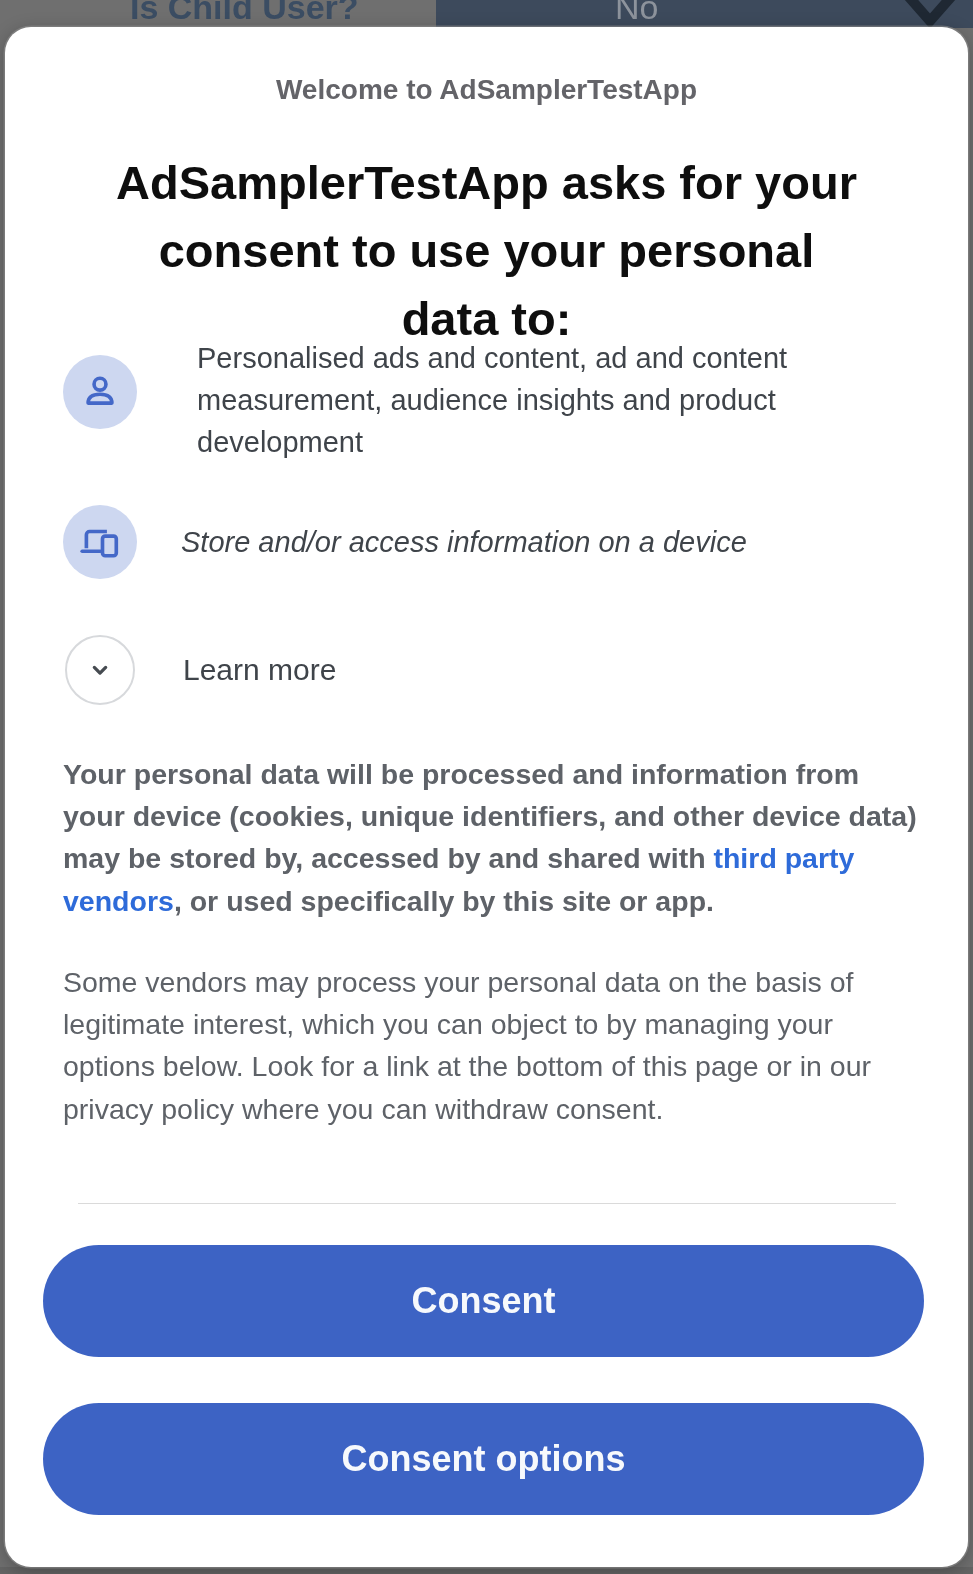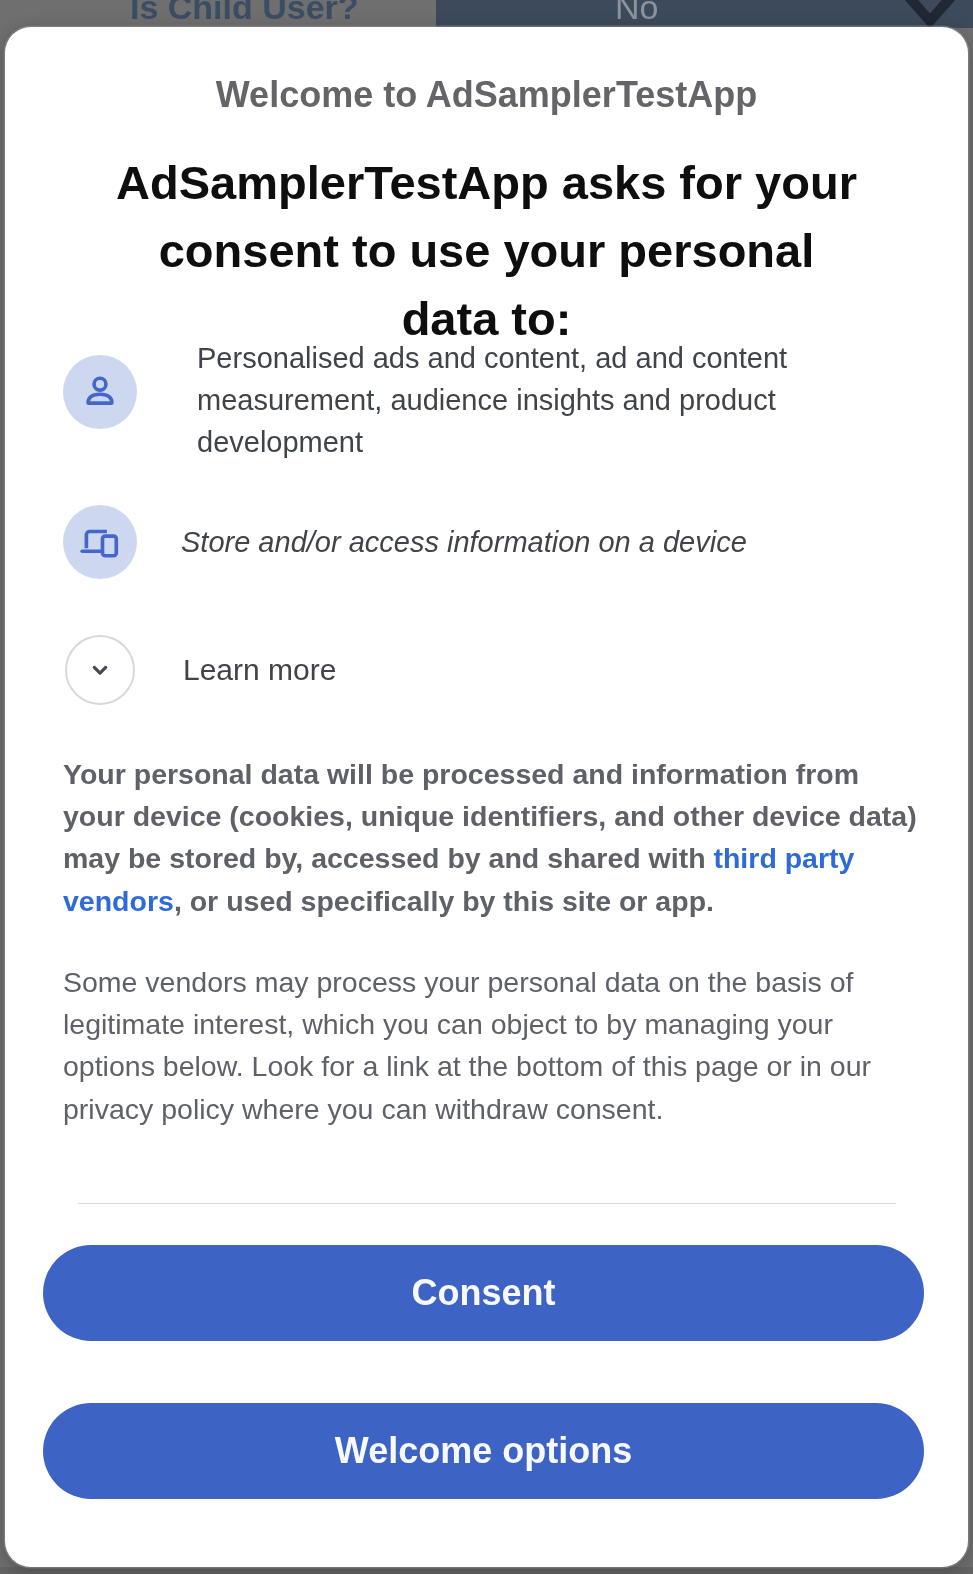--- a/index.html
+++ b/index.html
@@ -20,21 +20,21 @@
   .bg-bottom{position:absolute;bottom:0;left:0;width:100%;height:7px;background:var(--bottom-bar-grey,#646464);}
 
   
   .modal{
     position:absolute;left:5px;right:5px;top:27px;bottom:7px;
     background:#ffffff;border-radius:26px;
     box-shadow:0 0 0 1.5px rgba(140,140,140,.6),0 4px 18px rgba(0,0,0,.28);
   }
   .title{
     position:absolute;top:47px;left:0;right:0;text-align:center;
-    font-size:36px;font-weight:700;color:var(--title-grey,#646469);
+    font-size:28px;font-weight:700;color:var(--title-grey,#646469);
   }
   .heading{
     position:absolute;top:122px;left:0;right:0;
     margin:0 auto;width:760px;text-align:center;
     font-size:47px;line-height:1.45;font-weight:700;color:var(--heading-black,#0e0e0e);
   }
   .purpose-row{position:absolute;left:58px;right:58px;display:flex;}
   .purpose-row.row1{top:310px;align-items:flex-start;gap:16px;}
   .purpose-row.row1 .icon-circle{margin-top:18px;}
   .purpose-row.row2{top:478px;align-items:center;min-height:74px;font-style:italic;}
@@ -56,21 +56,21 @@
   .learn-label{margin-left:48px;font-size:30px;color:var(--item-text-grey,#3f444a);}
   .para{
     position:absolute;left:58px;width:856px;margin:0;
     font-size:28.5px;line-height:1.48;color:var(--body-grey,#5e6268);
   }
   .para1{top:726px;font-weight:bold;}
   .para2{top:934px;}
   .vendors-link{color:var(--link-blue,#2e6bd9);text-decoration:none;cursor:pointer;}
   .divider{position:absolute;top:1176px;left:73px;right:72px;height:0;border-top:1.5px solid #dadada;}
   .pill-btn{
-    position:absolute;left:38px;right:44px;height:96px;
+    position:absolute;left:38px;right:44px;height:112px;
     border:none;border-radius:56px;cursor:pointer;
     background:var(--accent-blue,#3d63c4);
     color:#f7f9fc;font-family:inherit;font-size:36px;font-weight:700;
   }
   .btn-consent{top:1218px;}
   .btn-manage{top:1376px;}
 </style>
 </head>
 <body>
 
@@ -127,15 +127,15 @@
   </div>
 
   <p class="para para1"><span>Your personal data will be processed and information from your device (cookies, unique identifiers, and other device data) may be stored by, accessed by and shared with </span><a class="vendors-link">third party vendors</a><span>, or used specifically by this site or app.</span></p>
 
   <p class="para para2">Some vendors may process your personal data on the basis of legitimate interest, which you can object to by managing your options below. Look for a link at the bottom of this page or in our privacy policy where you can withdraw consent.</p>
 
   <div class="divider"></div>
 
   <button class="pill-btn btn-consent">Consent</button>
 
-  <button class="pill-btn btn-manage">Welcome options</button>
+  <button class="pill-btn btn-manage">Consent options</button>
 
 </div>
 
 </body></html>

